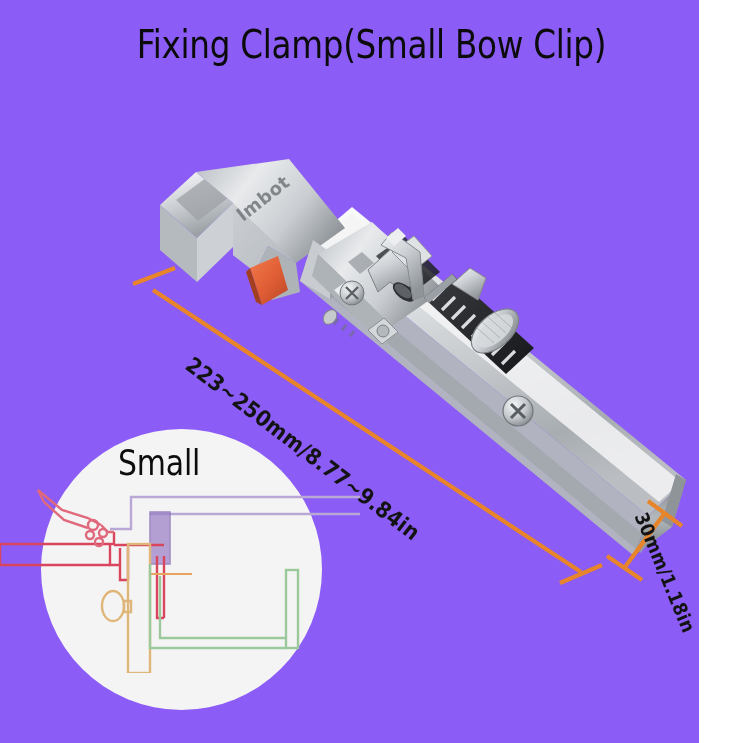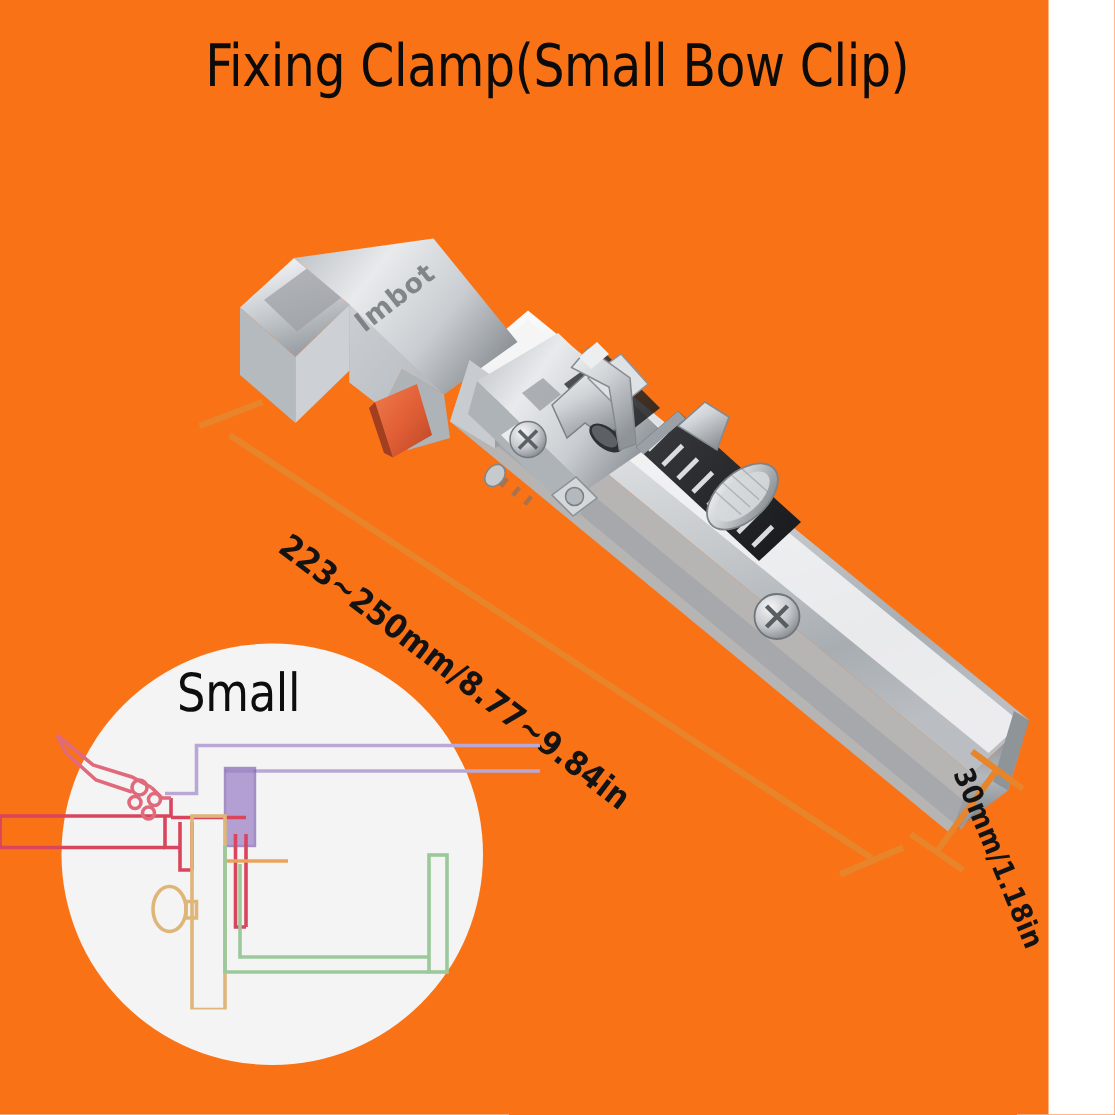--- a/index.html
+++ b/index.html
@@ -13,21 +13,21 @@
     font-family: "Liberation Sans", sans-serif;
     overflow: hidden;
     position: relative;
   }
   #stage {
     position: absolute;
     left: 0;
     top: 0;
     width: 699px;
     height: 743px;
-    background: #f97316;
+    background: #8b5cf6;
   }
 
   
   #page-title {
     position: absolute;
     left: 0;
     top: 22px;
     width: 743px;
     text-align: center;
     font-family: "DejaVu Sans Condensed", "Liberation Sans", sans-serif;

